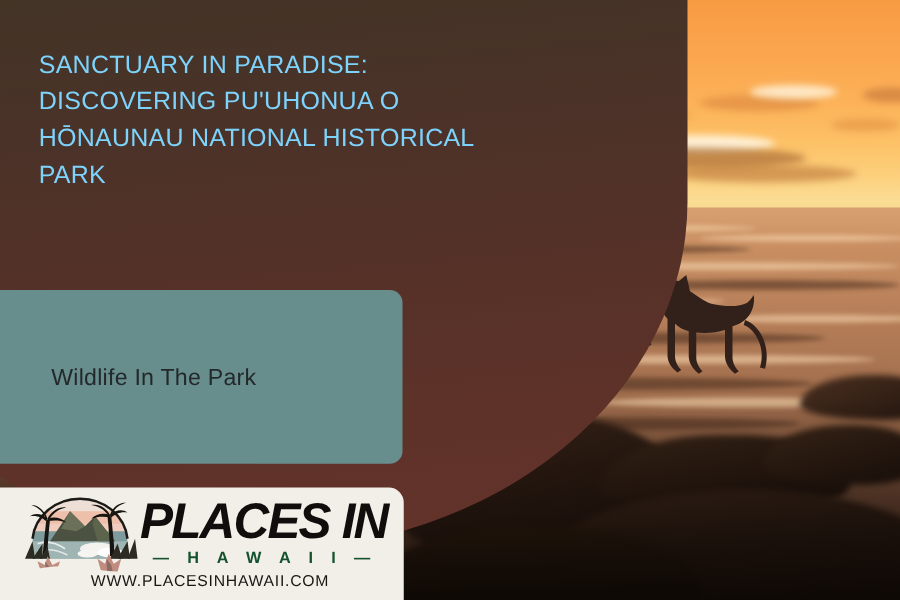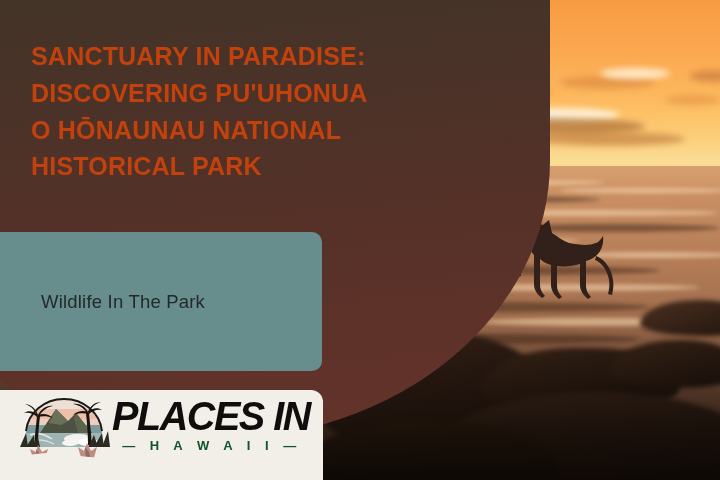--- a/index.html
+++ b/index.html
@@ -169,23 +169,23 @@
       #64332a 100%);
   }
 
   
   .title {
     position: absolute;
     left: 31px;
     top: 38px;
     width: 350px;
     margin: 0;
-    color: #c2410c;
-    font-size: 25px;
-    font-weight: bold;
+    color: #7dd3fc;
+    font-size: 20px;
+    font-weight: normal;
     line-height: 1.47;
     letter-spacing: 0.2px;
     text-transform: uppercase;
   }
 
   
   .subtitle-card {
     position: absolute;
     left: -14px;
     top: 232px;
@@ -415,16 +415,17 @@
 
         <path d="M6,62 C22,57 40,57 56,60 C70,62 82,63 92,62 L92,68 L6,68 Z" fill="#f2efe9"></path>
       </svg>
 
       <svg class="logo-wordmark" viewBox="0 0 200 48">
         <text x="0" y="37" font-family="'Liberation Sans', sans-serif" font-size="40" font-weight="bold" font-style="italic" fill="#100e0c" letter-spacing="-1.5" textLength="198" lengthAdjust="spacingAndGlyphs">PLACES IN</text>
       </svg>
 
       <div class="logo-hawaii">— H A W A I I —</div>
 
+      <div class="logo-url">WWW.PLACESINHAWAII.COM</div>
     </div>
   </div>
 
 </div>
 
 </body></html>

